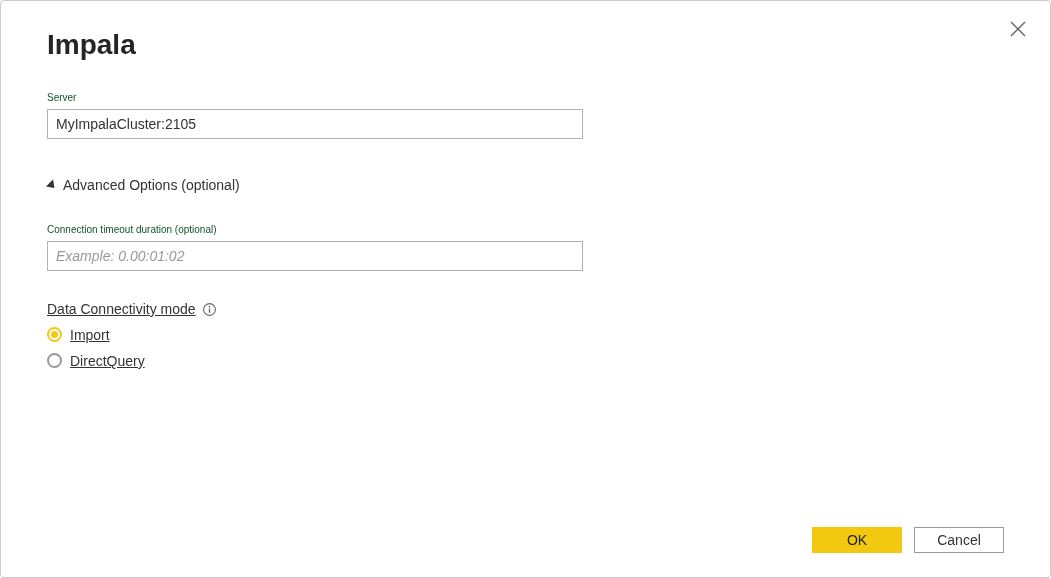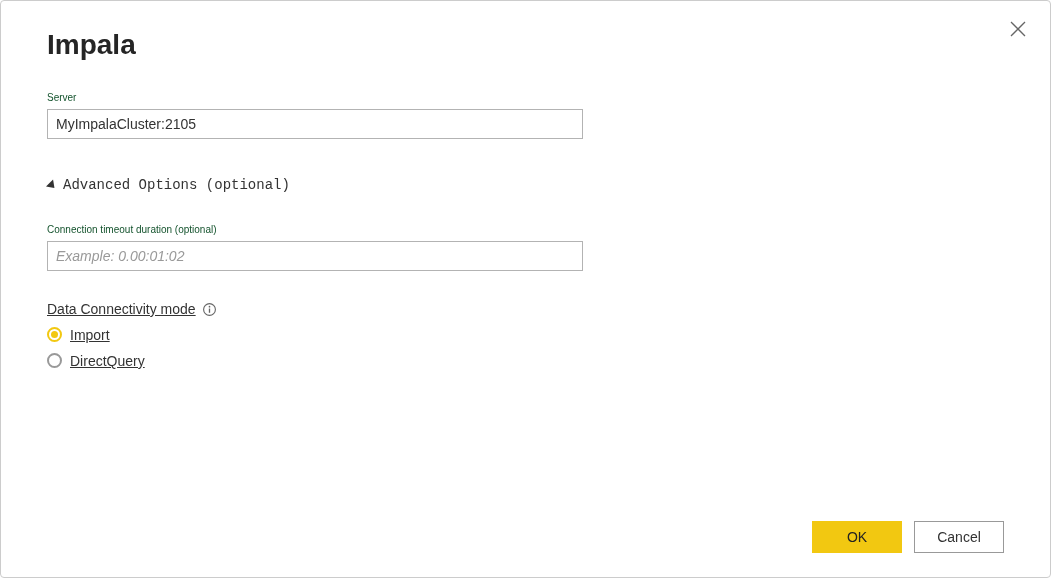--- a/index.html
+++ b/index.html
@@ -49,21 +49,20 @@
     .text-input::placeholder { color: #999; font-style: italic; }
     .server-block { margin-bottom: 38px; }
     .advanced-header {
       display: flex;
       align-items: center;
       font-size: 14px;
       color: #333;
       margin-bottom: 10px;
       cursor: pointer;
       user-select: none;
-      font-family: Liberation Mono, monospace;
     }
     .expand-icon {
       display: inline-block;
       width: 0; height: 0;
       border-left: 5px solid transparent;
       border-right: 5px solid transparent;
       border-top: 7px solid #333;
       transform: rotate(0deg);
       margin-right: 6px;
       margin-top: 1px;
@@ -115,21 +114,21 @@
     .radio-label { font-size: 14px; color: #333; }
     .button-row {
       position: absolute;
       bottom: 24px;
       right: 46px;
       display: flex;
       gap: 12px;
     }
     .btn {
       min-width: 90px;
-      height: 32px;
+      height: 26px;
       padding: 0 20px;
       font-size: 14px;
       font-family: inherit;
       border: 1px solid #999;
       background: #fff;
       color: #333;
       cursor: pointer;
     }
     .btn-primary {
       background: #f2c811;

